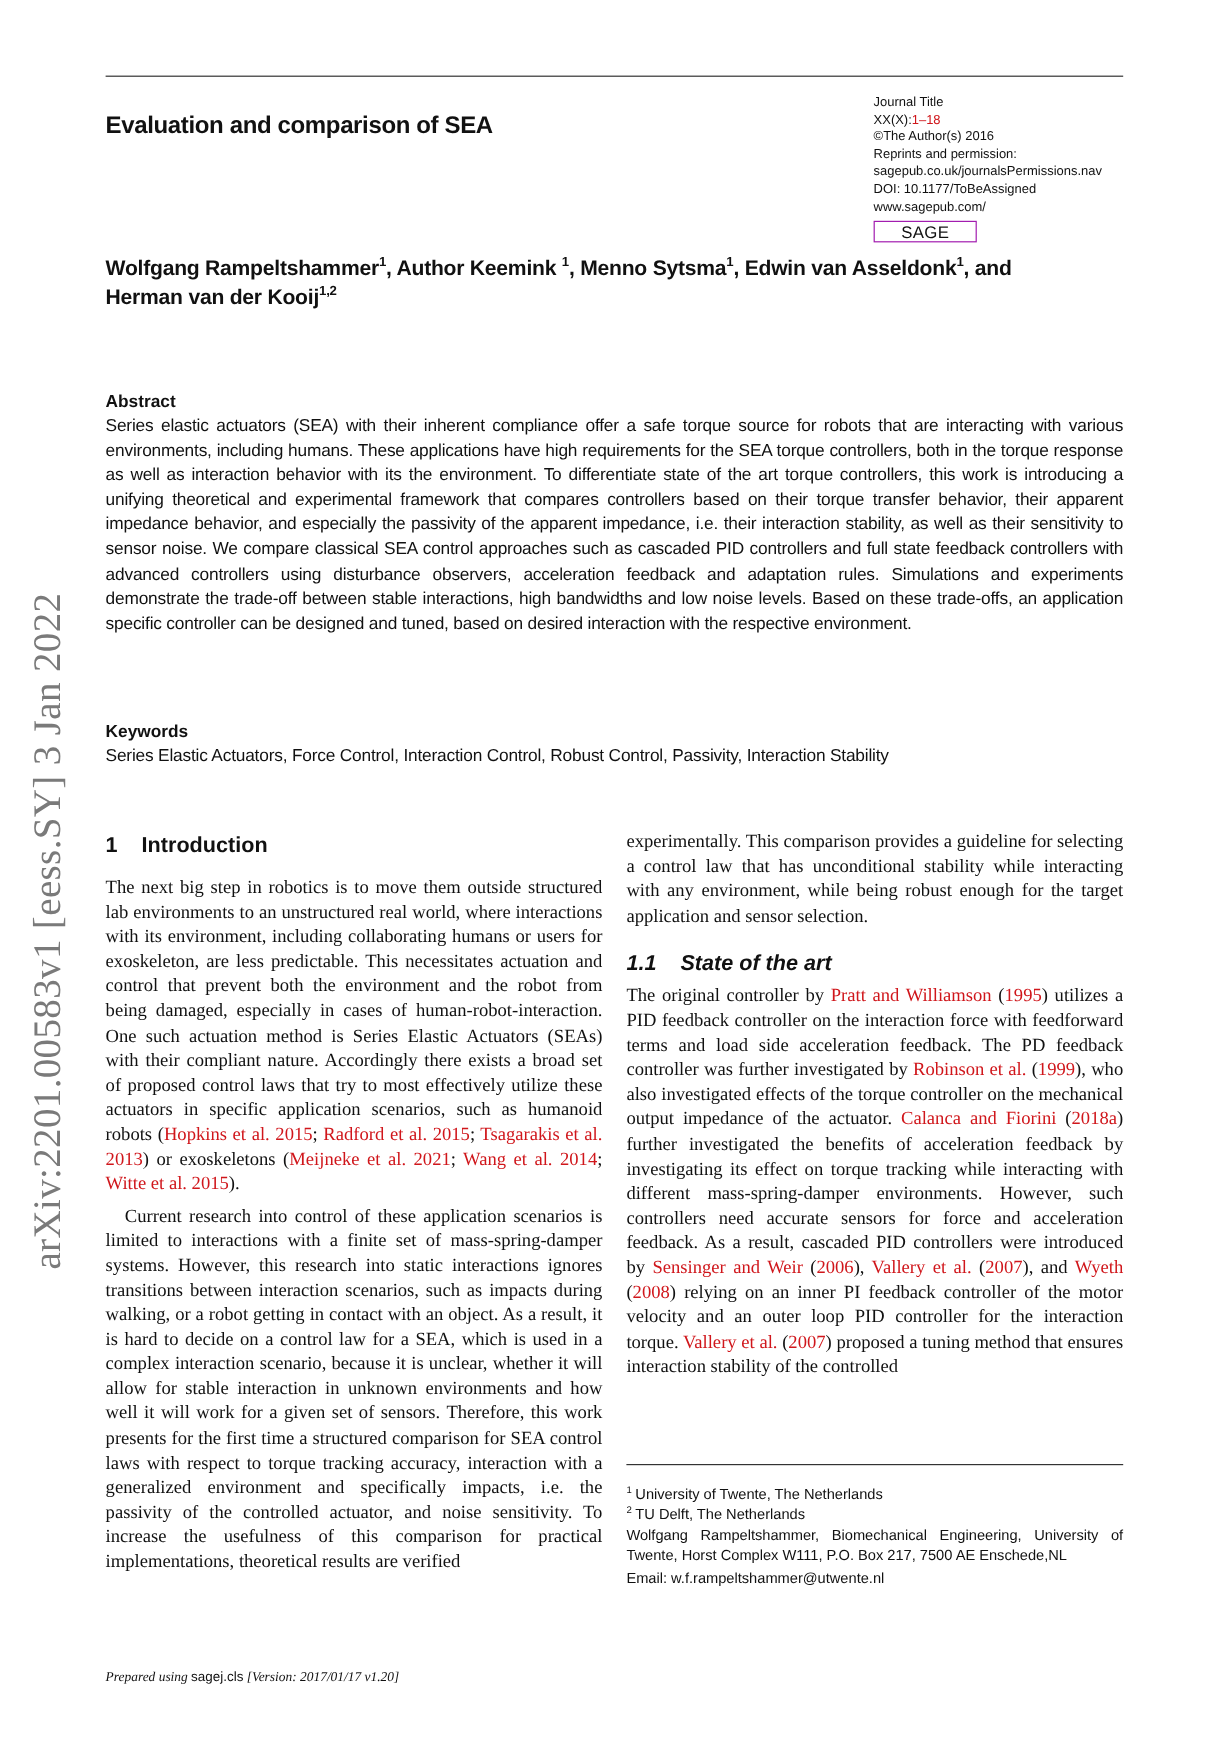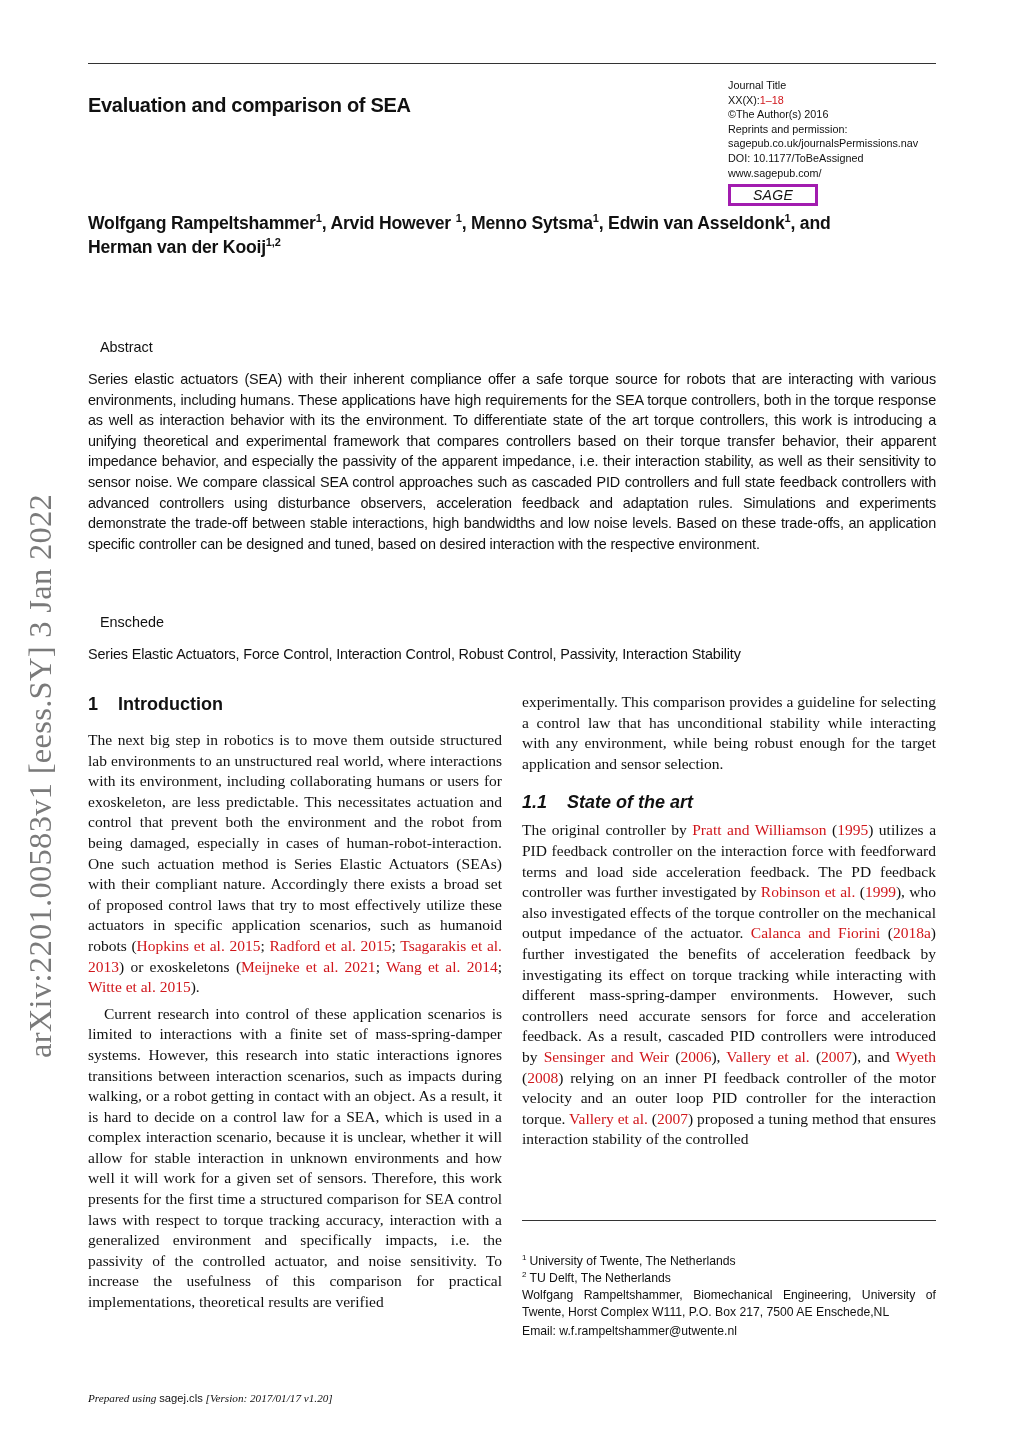--- a/index.html
+++ b/index.html
@@ -18,50 +18,50 @@
     position: absolute; left: 88px; top: 88px; width: 600px;
     font-family: "Liberation Sans", sans-serif; font-weight: bold; font-size: 20px; line-height: 35px;
     margin: 0; letter-spacing: -0.3px;
   }
   #journal-meta {
     position: absolute; left: 728px; top: 78px;
     font-family: "Liberation Sans", sans-serif; font-size: 10.8px; line-height: 14.6px; color: #111;
   }
   #journal-meta div { white-space: nowrap; }
   #sage-logo {
-    display: inline-block; margin-top: 4px; border: 3px solid #a21caf;
+    display: inline-block; margin-top: 4px; border: 1px solid #a21caf;
     font-family: "Liberation Sans", sans-serif; font-size: 14px; line-height: 16px;
-    padding: 0 12px 0 12px; width: 60px; text-align: center; letter-spacing: 0.3px; font-style: italic;
+    padding: 0 12px 0 12px; width: 60px; text-align: center; letter-spacing: 0.3px;
   }
 
   #authors {
     position: absolute; left: 88px; top: 211px; width: 860px;
     font-family: "Liberation Sans", sans-serif; font-weight: bold; font-size: 17.6px; line-height: 24px;
     letter-spacing: -0.2px;
   }
   #authors sup { font-size: 11px; vertical-align: 7px; line-height: 0; }
 
   #abstract-block { position: absolute; left: 88px; top: 325px; width: 848px; }
-  .abs-heading { font-family: "Liberation Sans", sans-serif; font-weight: normal; font-size: 14.4px; line-height: 20px; margin: 12px; }
+  .abs-heading { font-family: "Liberation Sans", sans-serif; font-weight: bold; font-size: 14.4px; line-height: 20px; margin: 0; }
   .abs-text { font-family: "Liberation Sans", sans-serif; font-size: 14.4px; line-height: 20.6px; text-align: justify; margin: 0; letter-spacing: -0.15px; }
 
   #keywords-block { position: absolute; left: 88px; top: 600px; width: 848px; }
 
   .col { position: absolute; top: 692px; width: 414px; }
   #col-left { left: 88px; }
   #col-right { left: 522px; }
   .sec-heading { font-family: "Liberation Sans", sans-serif; font-weight: bold; font-size: 18px; line-height: 24px; margin: 0 0 14px 0; }
   .sec-heading .num { display: inline-block; width: 30px; }
   .subsec-heading { font-family: "Liberation Sans", sans-serif; font-style: italic; font-size: 18px; line-height: 24px; margin: 16px 0 6px 0; }
   .subsec-heading .num { display: inline-block; width: 45px; }
   .body-text { font-family: "Liberation Serif", serif; font-size: 15.5px; line-height: 20.6px; text-align: justify; margin: 0; hyphens: manual; }
   .body-text.indent { text-indent: 16px; margin-top: 6px; }
 
   #footnote-rule { position: absolute; left: 522px; top: 1220px; width: 414px; height: 1px; background: #333; }
-  #footnotes { position: absolute; left: 522px; top: 1237px; width: 414px; font-family: "Liberation Sans", sans-serif; font-size: 12.2px; line-height: 17px; margin-top: 16px; }
+  #footnotes { position: absolute; left: 522px; top: 1237px; width: 414px; font-family: "Liberation Sans", sans-serif; font-size: 12.2px; line-height: 17px; }
   #footnotes sup { font-size: 8px; vertical-align: 5px; line-height: 0; margin-right: 3px; }
   .corr-heading { font-weight: bold; margin-top: 14px; }
   .corr-text { text-align: justify; }
 
   #page-footer { position: absolute; left: 88px; top: 1392px; font-family: "Liberation Serif", serif; font-style: italic; font-size: 11.2px; color: #111; }
   #page-footer .cls { font-family: Liberation Sans, sans-serif; font-style: normal; }
 </style>
 </head>
 <body>
 
@@ -77,29 +77,29 @@
   <div>Journal Title</div>
   <div><span>XX(X):</span><span class="red">1–18</span></div>
   <div>©The Author(s) 2016</div>
   <div>Reprints and permission:</div>
   <div>sagepub.co.uk/journalsPermissions.nav</div>
   <div>DOI: 10.1177/ToBeAssigned</div>
   <div>www.sagepub.com/</div>
   <div id="sage-logo">SAGE</div>
 </div>
 
-<div id="authors"><span>Wolfgang Rampeltshammer</span><sup>1</sup><span>, </span><span>Arvid However </span><sup>1</sup><span>, </span><span>Menno Sytsma</span><sup>1</sup><span>, </span><span>Edwin van Asseldonk</span><sup>1</sup><span>, and </span><br><span>Herman van der Kooij</span><sup>1,2</sup></div>
+<div id="authors"><span>Wolfgang Rampeltshammer</span><sup>1</sup><span>, </span><span>Author Keemink </span><sup>1</sup><span>, </span><span>Menno Sytsma</span><sup>1</sup><span>, </span><span>Edwin van Asseldonk</span><sup>1</sup><span>, and </span><br><span>Herman van der Kooij</span><sup>1,2</sup></div>
 
 <div id="abstract-block">
   <p class="abs-heading">Abstract</p>
   <p class="abs-text">Series elastic actuators (SEA) with their inherent compliance offer a safe torque source for robots that are interacting with various environments, including humans. These applications have high requirements for the SEA torque controllers, both in the torque response as well as interaction behavior with its the environment. To differentiate state of the art torque controllers, this work is introducing a unifying theoretical and experimental framework that compares controllers based on their torque transfer behavior, their apparent impedance behavior, and especially the passivity of the apparent impedance, i.e. their interaction stability, as well as their sensitivity to sensor noise. We compare classical SEA control approaches such as cascaded PID controllers and full state feedback controllers with advanced controllers using disturbance observers, acceleration feedback and adaptation rules. Simulations and experiments demonstrate the trade-off between stable interactions, high bandwidths and low noise levels. Based on these trade-offs, an application specific controller can be designed and tuned, based on desired interaction with the respective environment.</p>
 </div>
 
 <div id="keywords-block">
-  <p class="abs-heading">Enschede</p>
+  <p class="abs-heading">Keywords</p>
   <p class="abs-text">Series Elastic Actuators, Force Control, Interaction Control, Robust Control, Passivity, Interaction Stability</p>
 </div>
 
 <div id="col-left" class="col">
   <h2 class="sec-heading"><span class="num">1</span><span>Introduction</span></h2>
   <p class="body-text" id="intro-p1"><span>The next big step in robotics is to move them outside structured lab environments to an unstructured real world, where interactions with its environment, including collabo­rating humans or users for exoskeleton, are less predictable. This necessitates actuation and control that prevent both the environment and the robot from being damaged, espe­cially in cases of human-robot-interaction. One such actu­ation method is Series Elastic Actuators (SEAs) with their compliant nature. Accordingly there exists a broad set of proposed control laws that try to most effectively utilize these actuators in specific application scenarios, such as humanoid robots (</span><a class="red" style="text-decoration: none;">Hopkins et al. 2015</a><span>; </span><a class="red" style="text-decoration: none;">Radford et al. 2015</a><span>; </span><a class="red" style="text-decoration: none;">Tsagarakis et al. 2013</a><span>) or exoskeletons (</span><a class="red" style="text-decoration: none;">Meijneke et al. 2021</a><span>; </span><a class="red" style="text-decoration: none;">Wang et al. 2014</a><span>; </span><a class="red" style="text-decoration: none;">Witte et al. 2015</a><span>).</span></p>
   <p class="body-text indent">Current research into control of these application scenarios is limited to interactions with a finite set of mass-spring-damper systems. However, this research into static interactions ignores transitions between interaction scenarios, such as impacts during walking, or a robot getting in contact with an object. As a result, it is hard to decide on a control law for a SEA, which is used in a complex interaction scenario, because it is unclear, whether it will allow for stable interaction in unknown environments and how well it will work for a given set of sensors. Therefore, this work presents for the first time a structured comparison for SEA control laws with respect to torque tracking accuracy, interaction with a generalized environment and specifically impacts, i.e. the passivity of the controlled actuator, and noise sensitivity. To increase the usefulness of this comparison for practical implementations, theoretical results are verified</p>
 </div>
 
 <div id="col-right" class="col">

